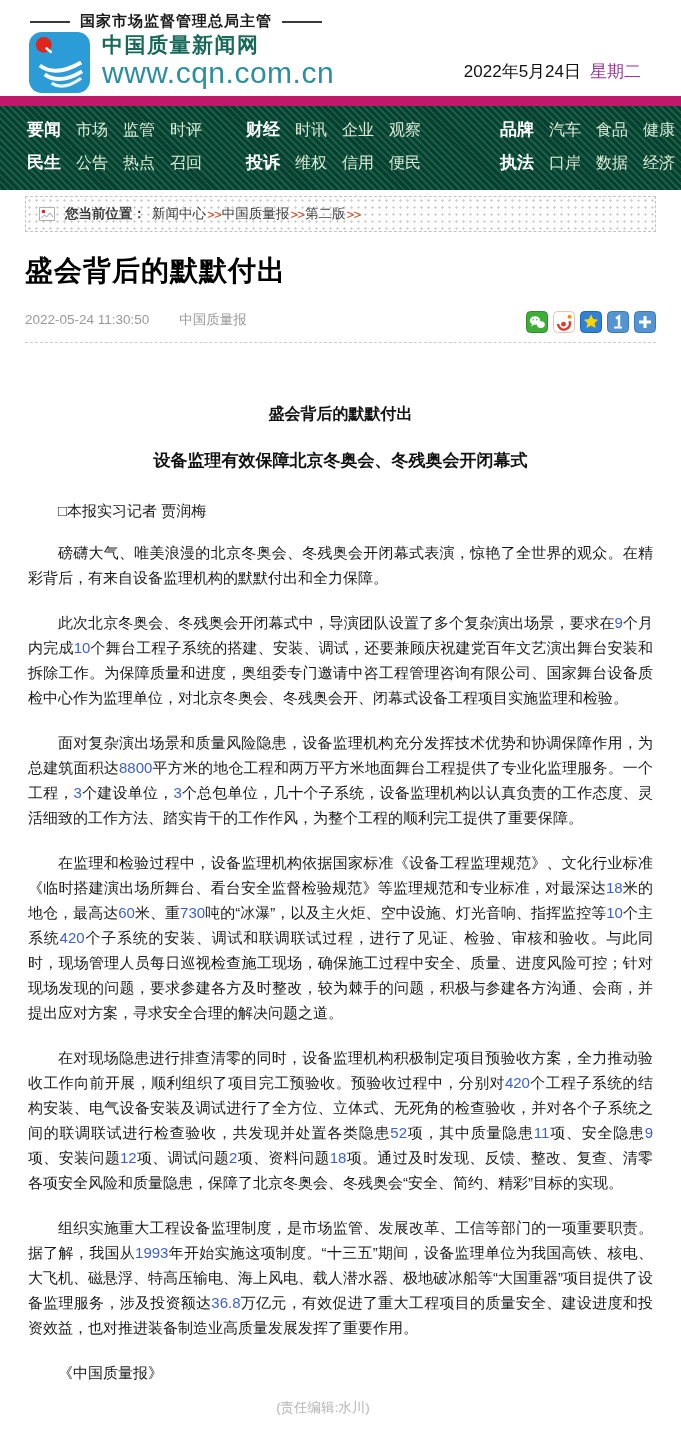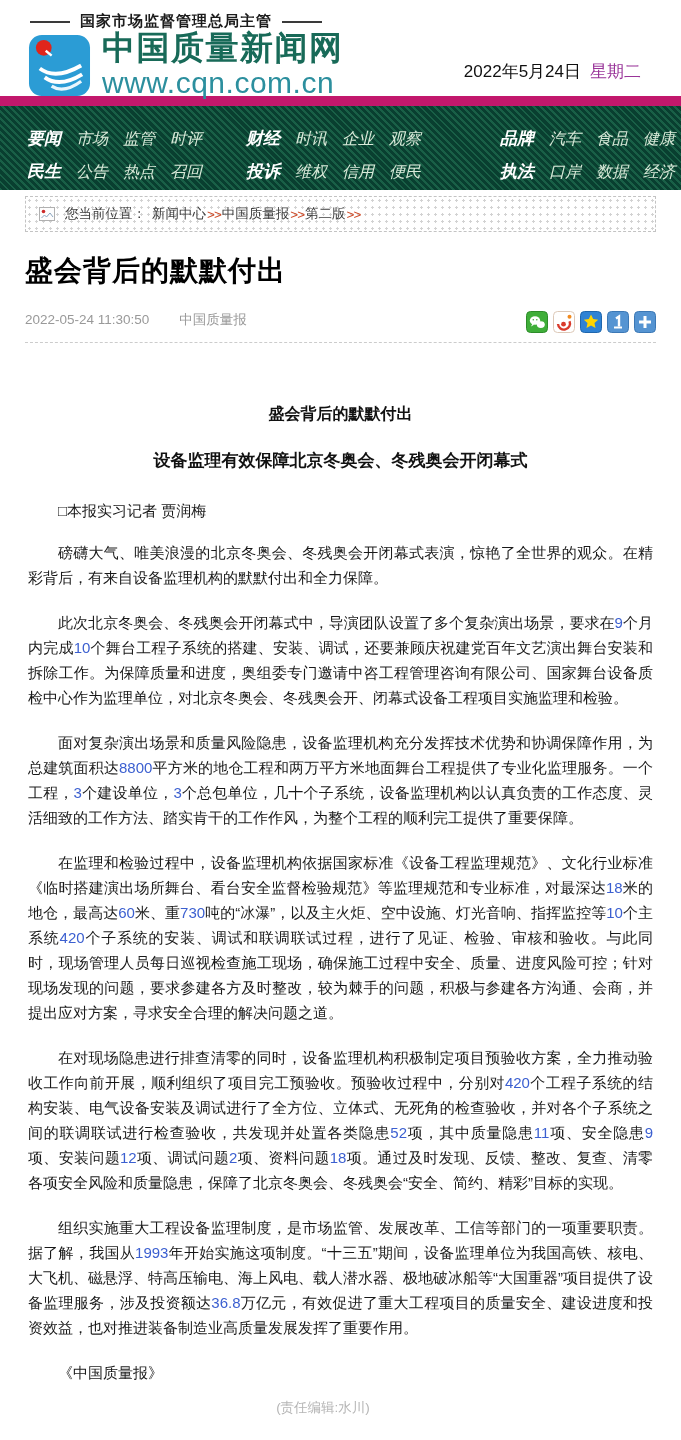--- a/index.html
+++ b/index.html
@@ -12,54 +12,54 @@
 
   
   .header { position: relative; height: 96px; }
   .tagline-row { display: flex; align-items: center; gap: 10px; padding: 12px 0 0 30px; }
   .tagline-dash { width: 40px; height: 2px; background: #3a3a3a; }
   .tagline-text { font-size: 15px; font-weight: bold; color: #1c1c1c; letter-spacing: 1px; }
 
   .logo-row { position: absolute; left: 28px; top: 31px; display: flex; align-items: center; }
   .logo-badge { width: 63px; height: 63px; display: block; }
   .logo-text { margin-left: 11px; }
-  .site-name { font-size: 33px; font-weight: bold; color: #186a58; letter-spacing: 1.5px; line-height: 1.05; }
+  .site-name { font-size: 21px; font-weight: bold; color: #186a58; letter-spacing: 1.5px; line-height: 1.05; }
   .site-url  { font-size: 30px; color: #2c8f9e; line-height: 1.15; letter-spacing: 0.5px; }
 
   .header-date { position: absolute; right: 40px; top: 60px; font-size: 17px; font-weight: normal; color: #101010; white-space: nowrap; }
   .weekday { color: #993499; margin-left: 9px; }
 
   .accent-bar { height: 10px; background: #c2186c; }
 
   
   .nav {
     height: 84px; display: flex; overflow: hidden;
     background-color: #093f30;
     background-image: repeating-linear-gradient(45deg, rgba(45,135,98,.45) 0 2px, rgba(0,0,0,0) 2px 5px);
   }
-  .nav-group { padding-top: 16px; font-style: italic; }
+  .nav-group { padding-top: 7px; }
   .nav-g1 { width: 200px; padding-left: 27px; }
   .nav-g2 { width: 262px; padding-left: 46px; }
   .nav-g3 { flex: 1; padding-left: 64px; white-space: nowrap; }
   .nav-row { line-height: 33px; white-space: nowrap; }
   .nav-lead { font-size: 17px; font-weight: bold; color: #ffffff; margin-right: 15px; cursor: pointer; }
   .nav-item { font-size: 16px; color: #d9ead9; margin-right: 15px; cursor: pointer; }
   .nav-divider { width: 1px; background: rgba(235,248,240,.75); margin: 10px 0; align-self: stretch; }
 
   
   .breadcrumb {
     margin: 6px 25px 0; height: 36px;
     border: 1px dashed #c3c3c3;
     background-image: radial-gradient(#d2d2d2 1px, rgba(0,0,0,0) 1.3px);
     background-size: 7px 7px;
     display: flex; align-items: center;
     font-size: 13.5px; color: #3c3c3c;
   }
   .broken-img-icon { margin: 0 10px 0 13px; display: block; }
-  .crumb-label { font-weight: normal; margin-right: 6px; }
+  .crumb-label { font-weight: bold; margin-right: 6px; }
   .crumb-link { cursor: pointer; }
   .crumb-sep { color: #cf4b28; margin: 0 1px; letter-spacing: -1px; }
 
   
   .article-head { margin: 20px 25px 0; }
   .article-title { font-size: 28px; font-weight: bold; color: #000; letter-spacing: 1px; }
   .meta-row { display: flex; justify-content: space-between; margin-top: 21px; padding-bottom: 9px; border-bottom: 1px dashed #cccccc; }
   .meta { color: #999; font-size: 13.5px; }
   .meta .src { margin-left: 26px; }
   .share-row { display: flex; gap: 5px; }

